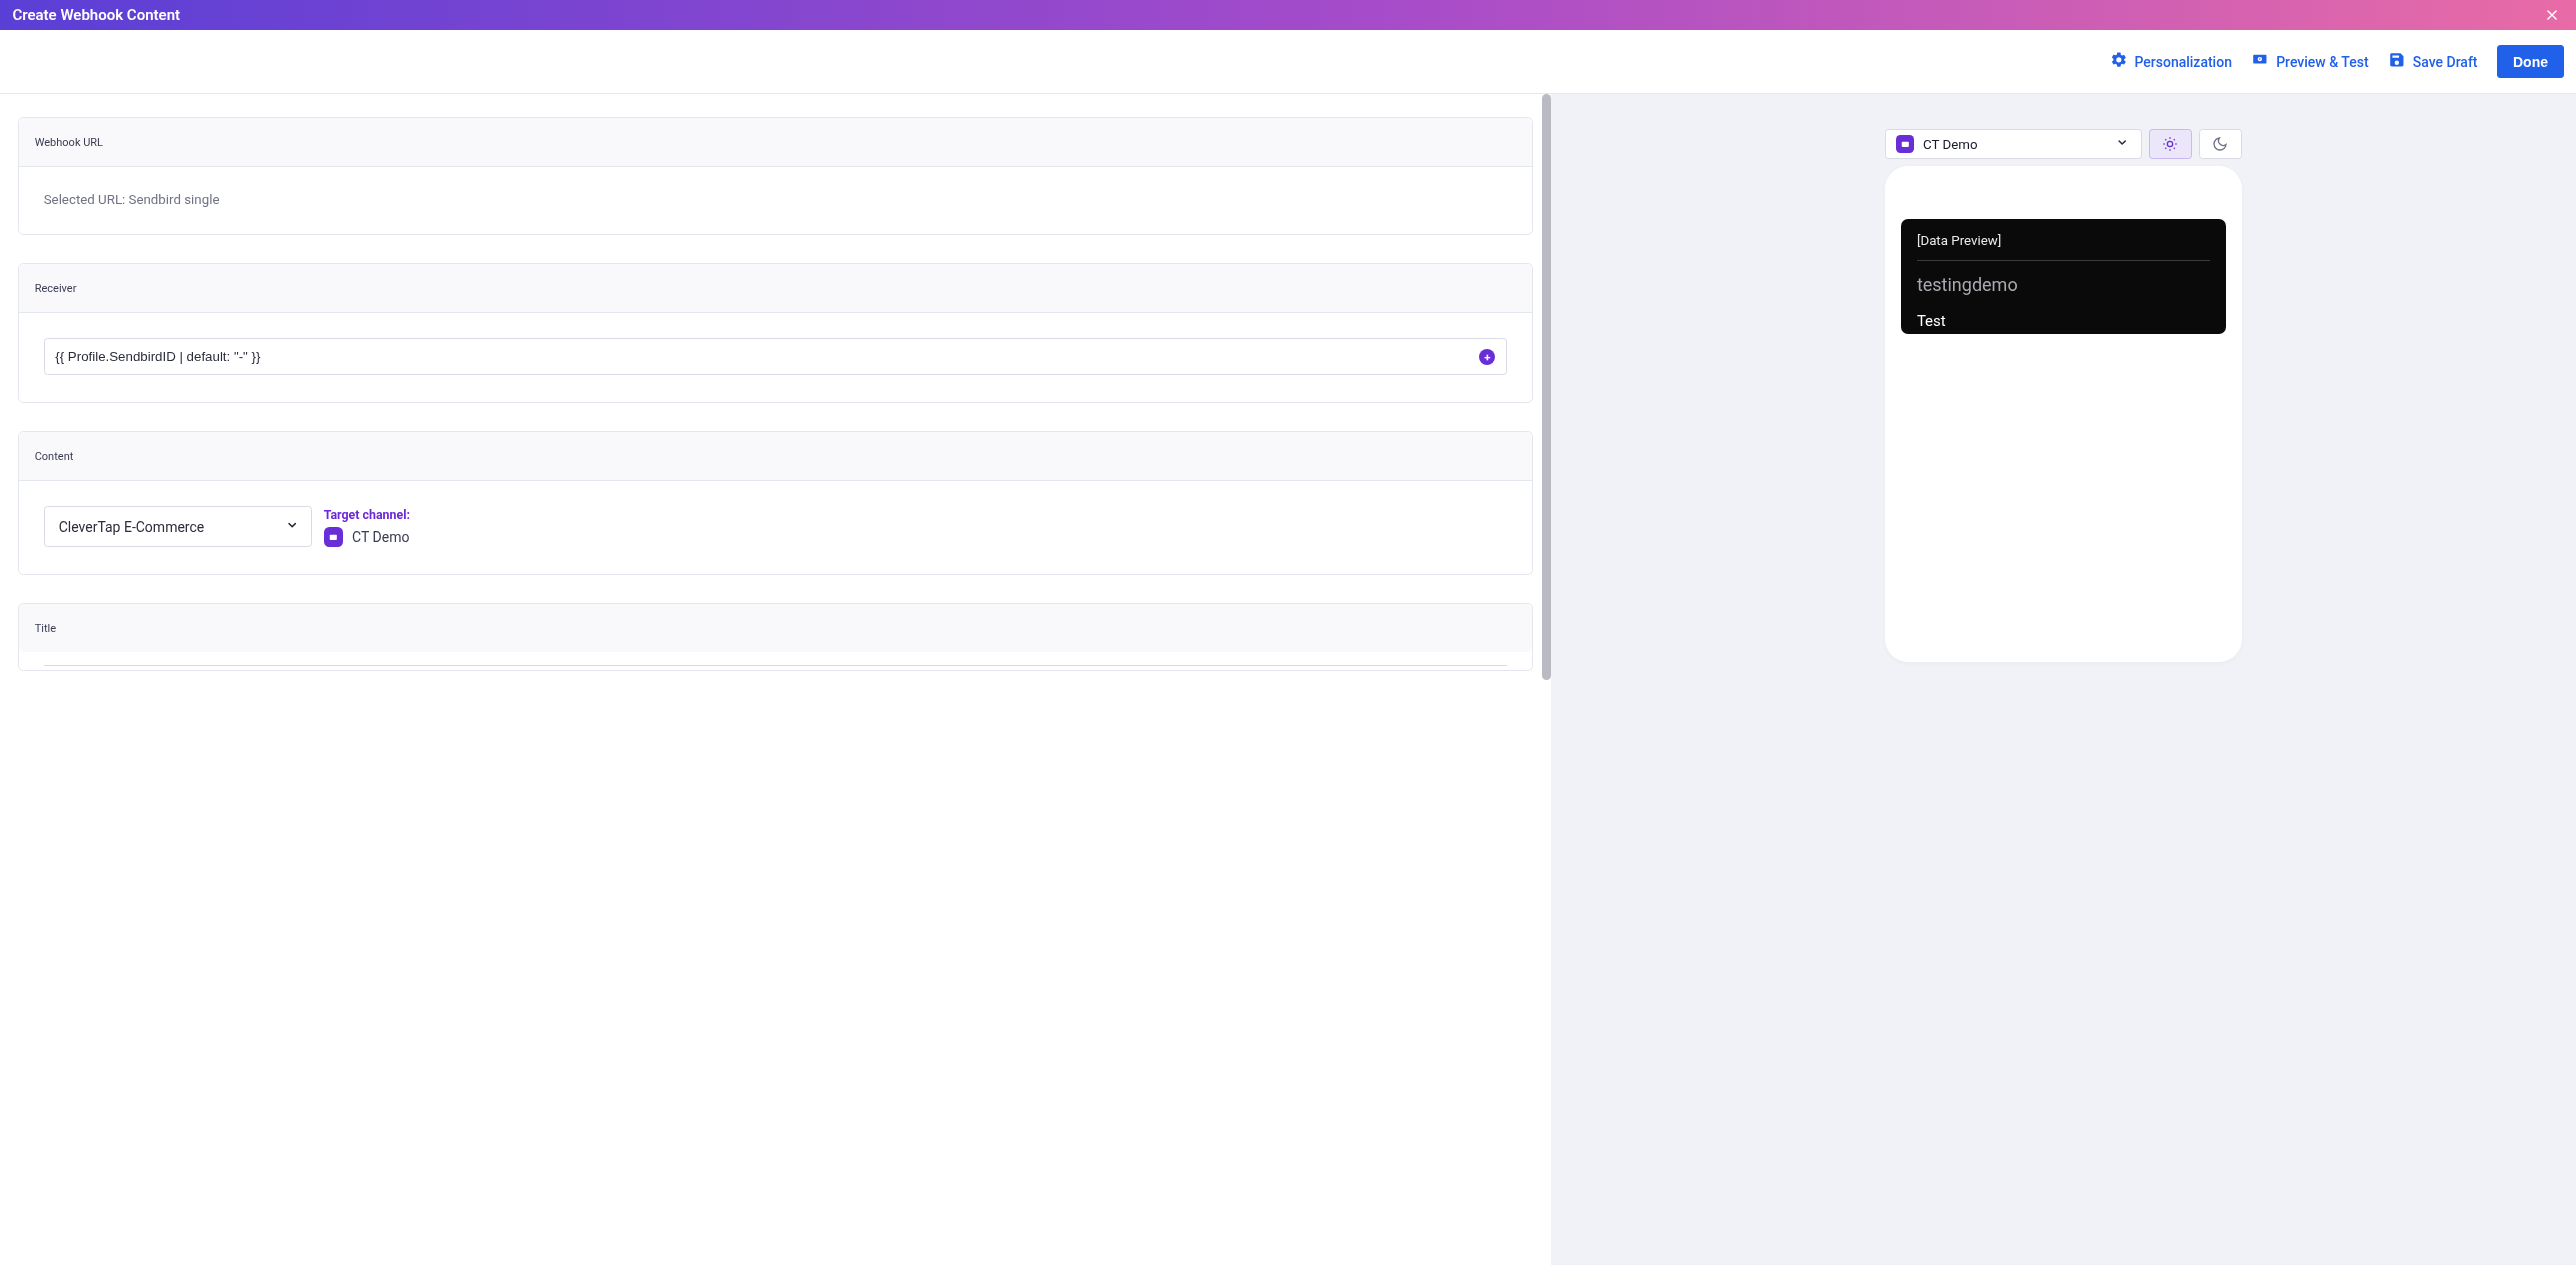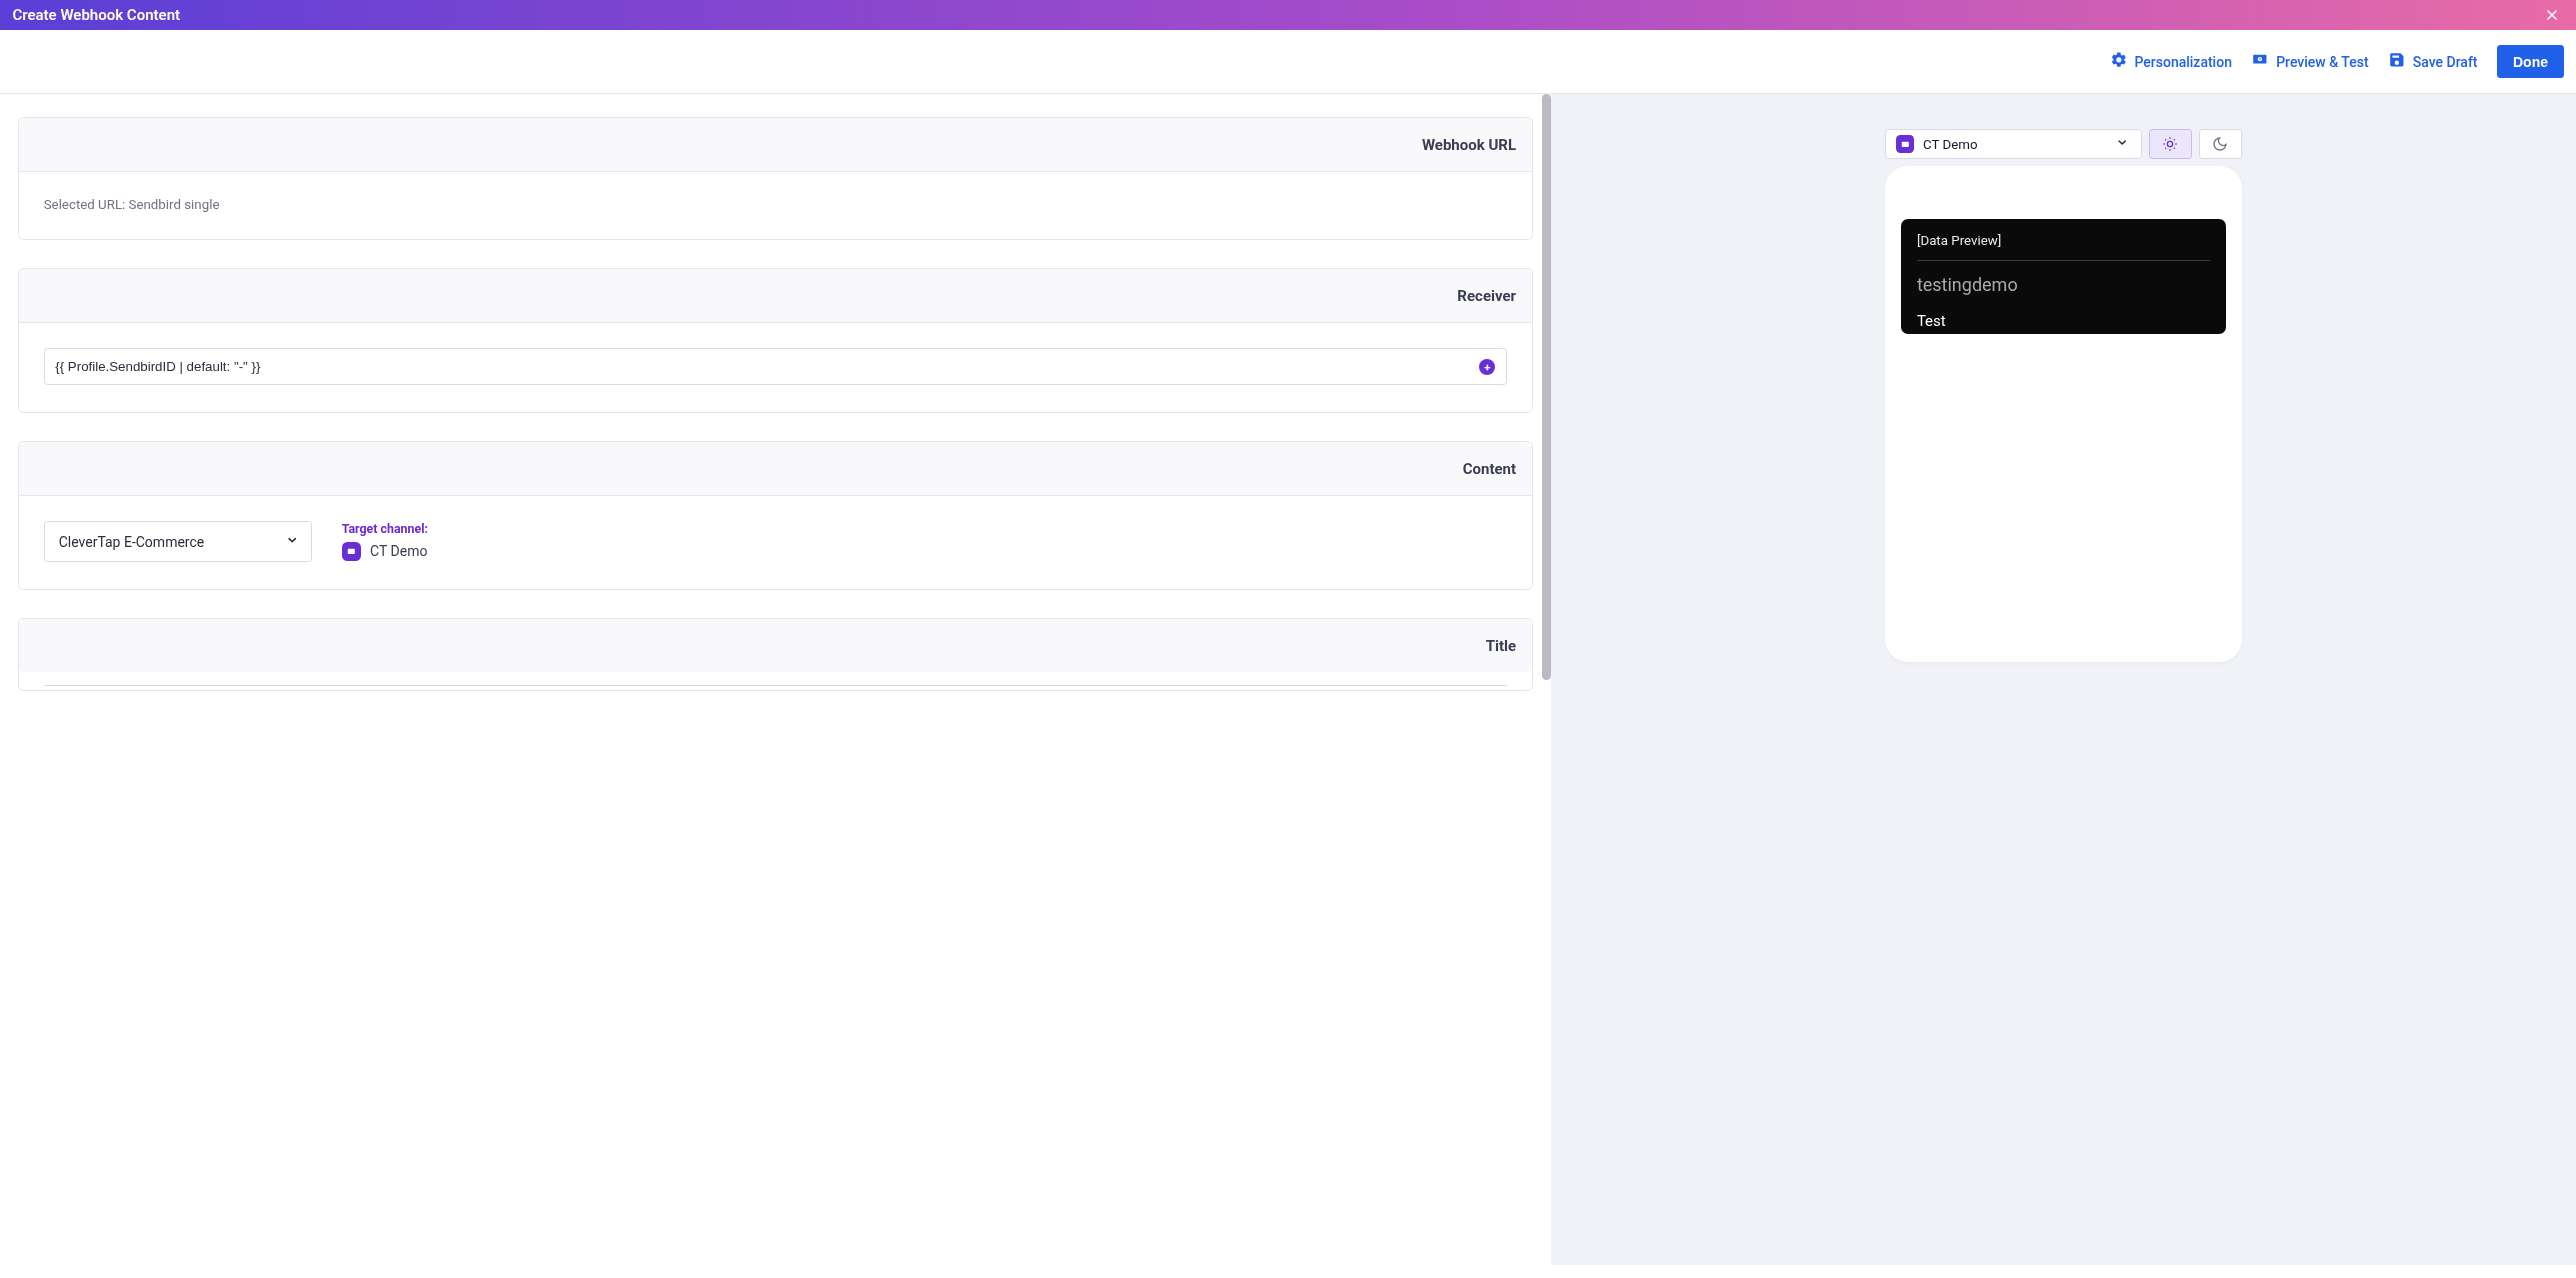--- a/index.html
+++ b/index.html
@@ -94,24 +94,23 @@
       background: #fff;
     }
     .card-header {
       padding: 17.7px 16px;
       background: #f9f9fc;
       border-bottom: 0.9px solid #e4e6ed;
       border-radius: 5.3px 5.3px 0 0;
     }
     .card-header-nobody { border-bottom: none; border-radius: 5.3px; }
     .card-title {
-      font-size: 15px;
-      font-weight: 700;
+      font-size: 11px;
+      font-weight: 400;
       color: #3a3d52;
-      text-align: right;
     }
     .card-body {
       padding: 23px 16px 26.6px;
     }
     .card-body-tight { padding: 25px 25px 26.6px; }
     .muted {
       color: #6f7285;
       font-size: 13.3px;
     }
     .input-row {
@@ -138,22 +137,22 @@
       color: #fff;
       display: inline-flex;
       align-items: center;
       justify-content: center;
       font-size: 11.5px;
       font-weight: 700;
       cursor: pointer;
     }
     .template-row {
       display: flex;
-      align-items: flex-start;
-      gap: 30px;
+      align-items: center;
+      gap: 12px;
     }
     .select-box {
       position: relative;
       border: 0.9px solid #d8dbe4;
       border-radius: 3.5px;
       height: 41px;
       width: 268px;
       display: flex;
       align-items: center;
       padding: 0 35px 0 14px;

